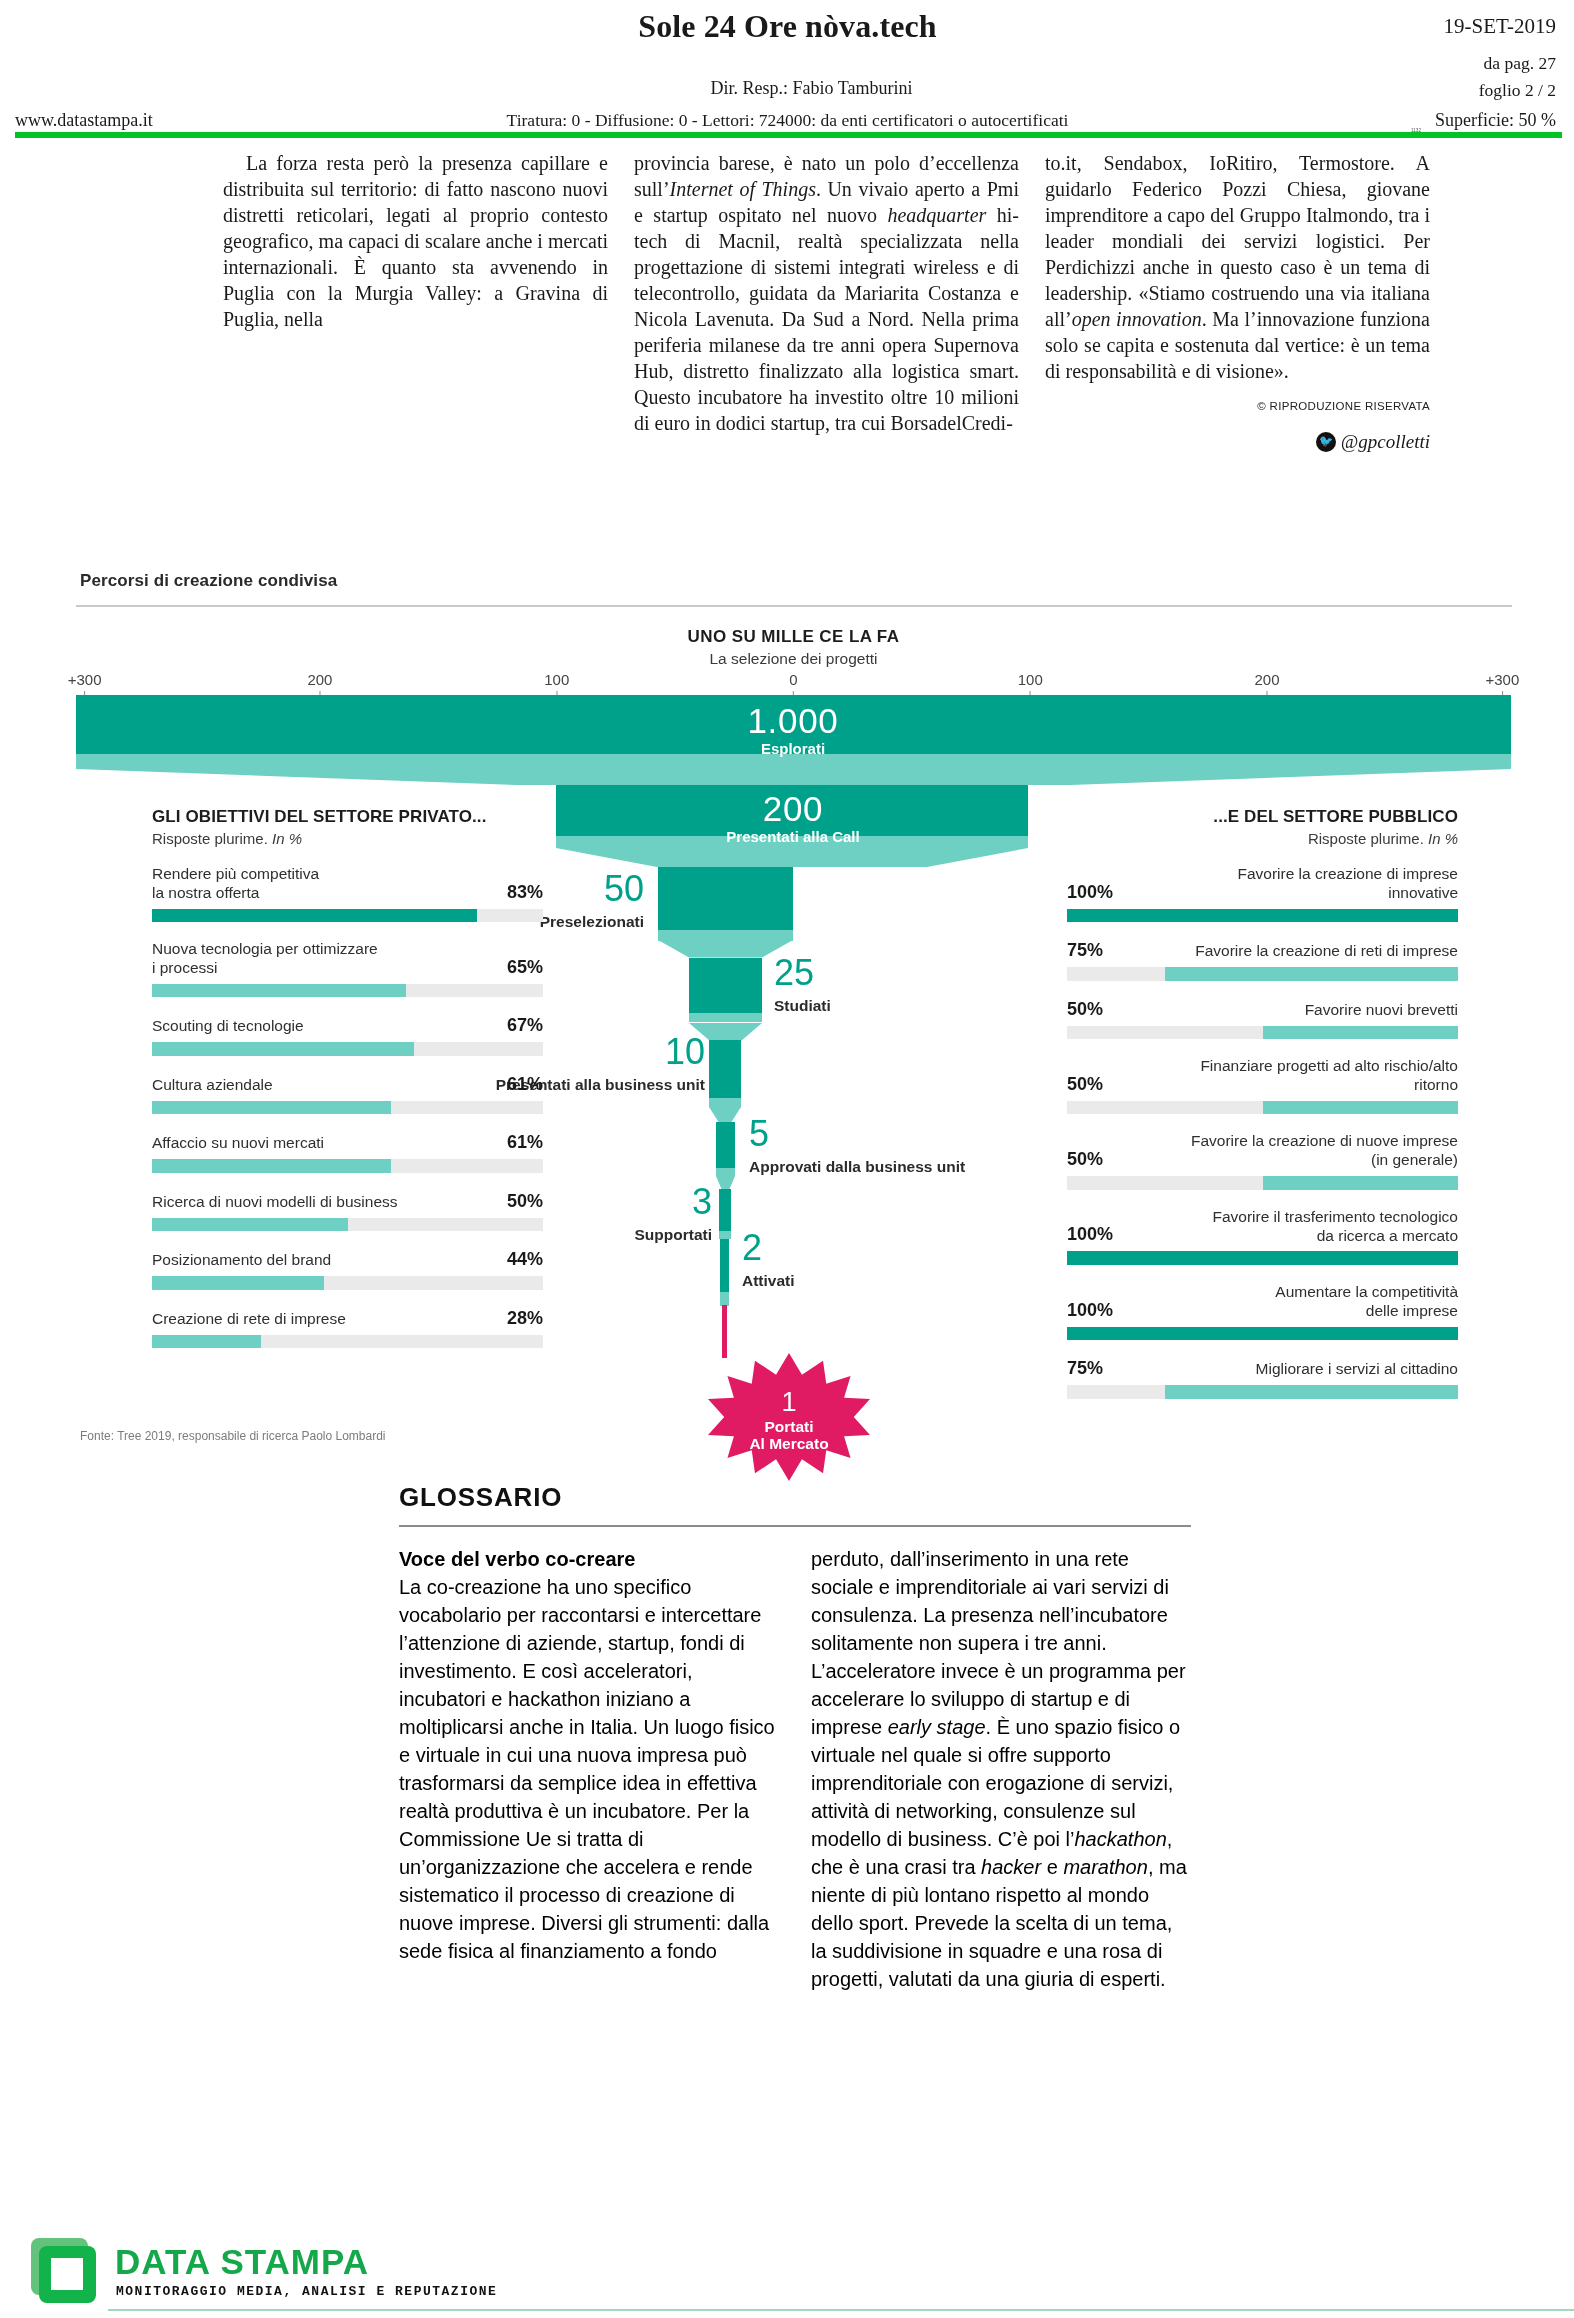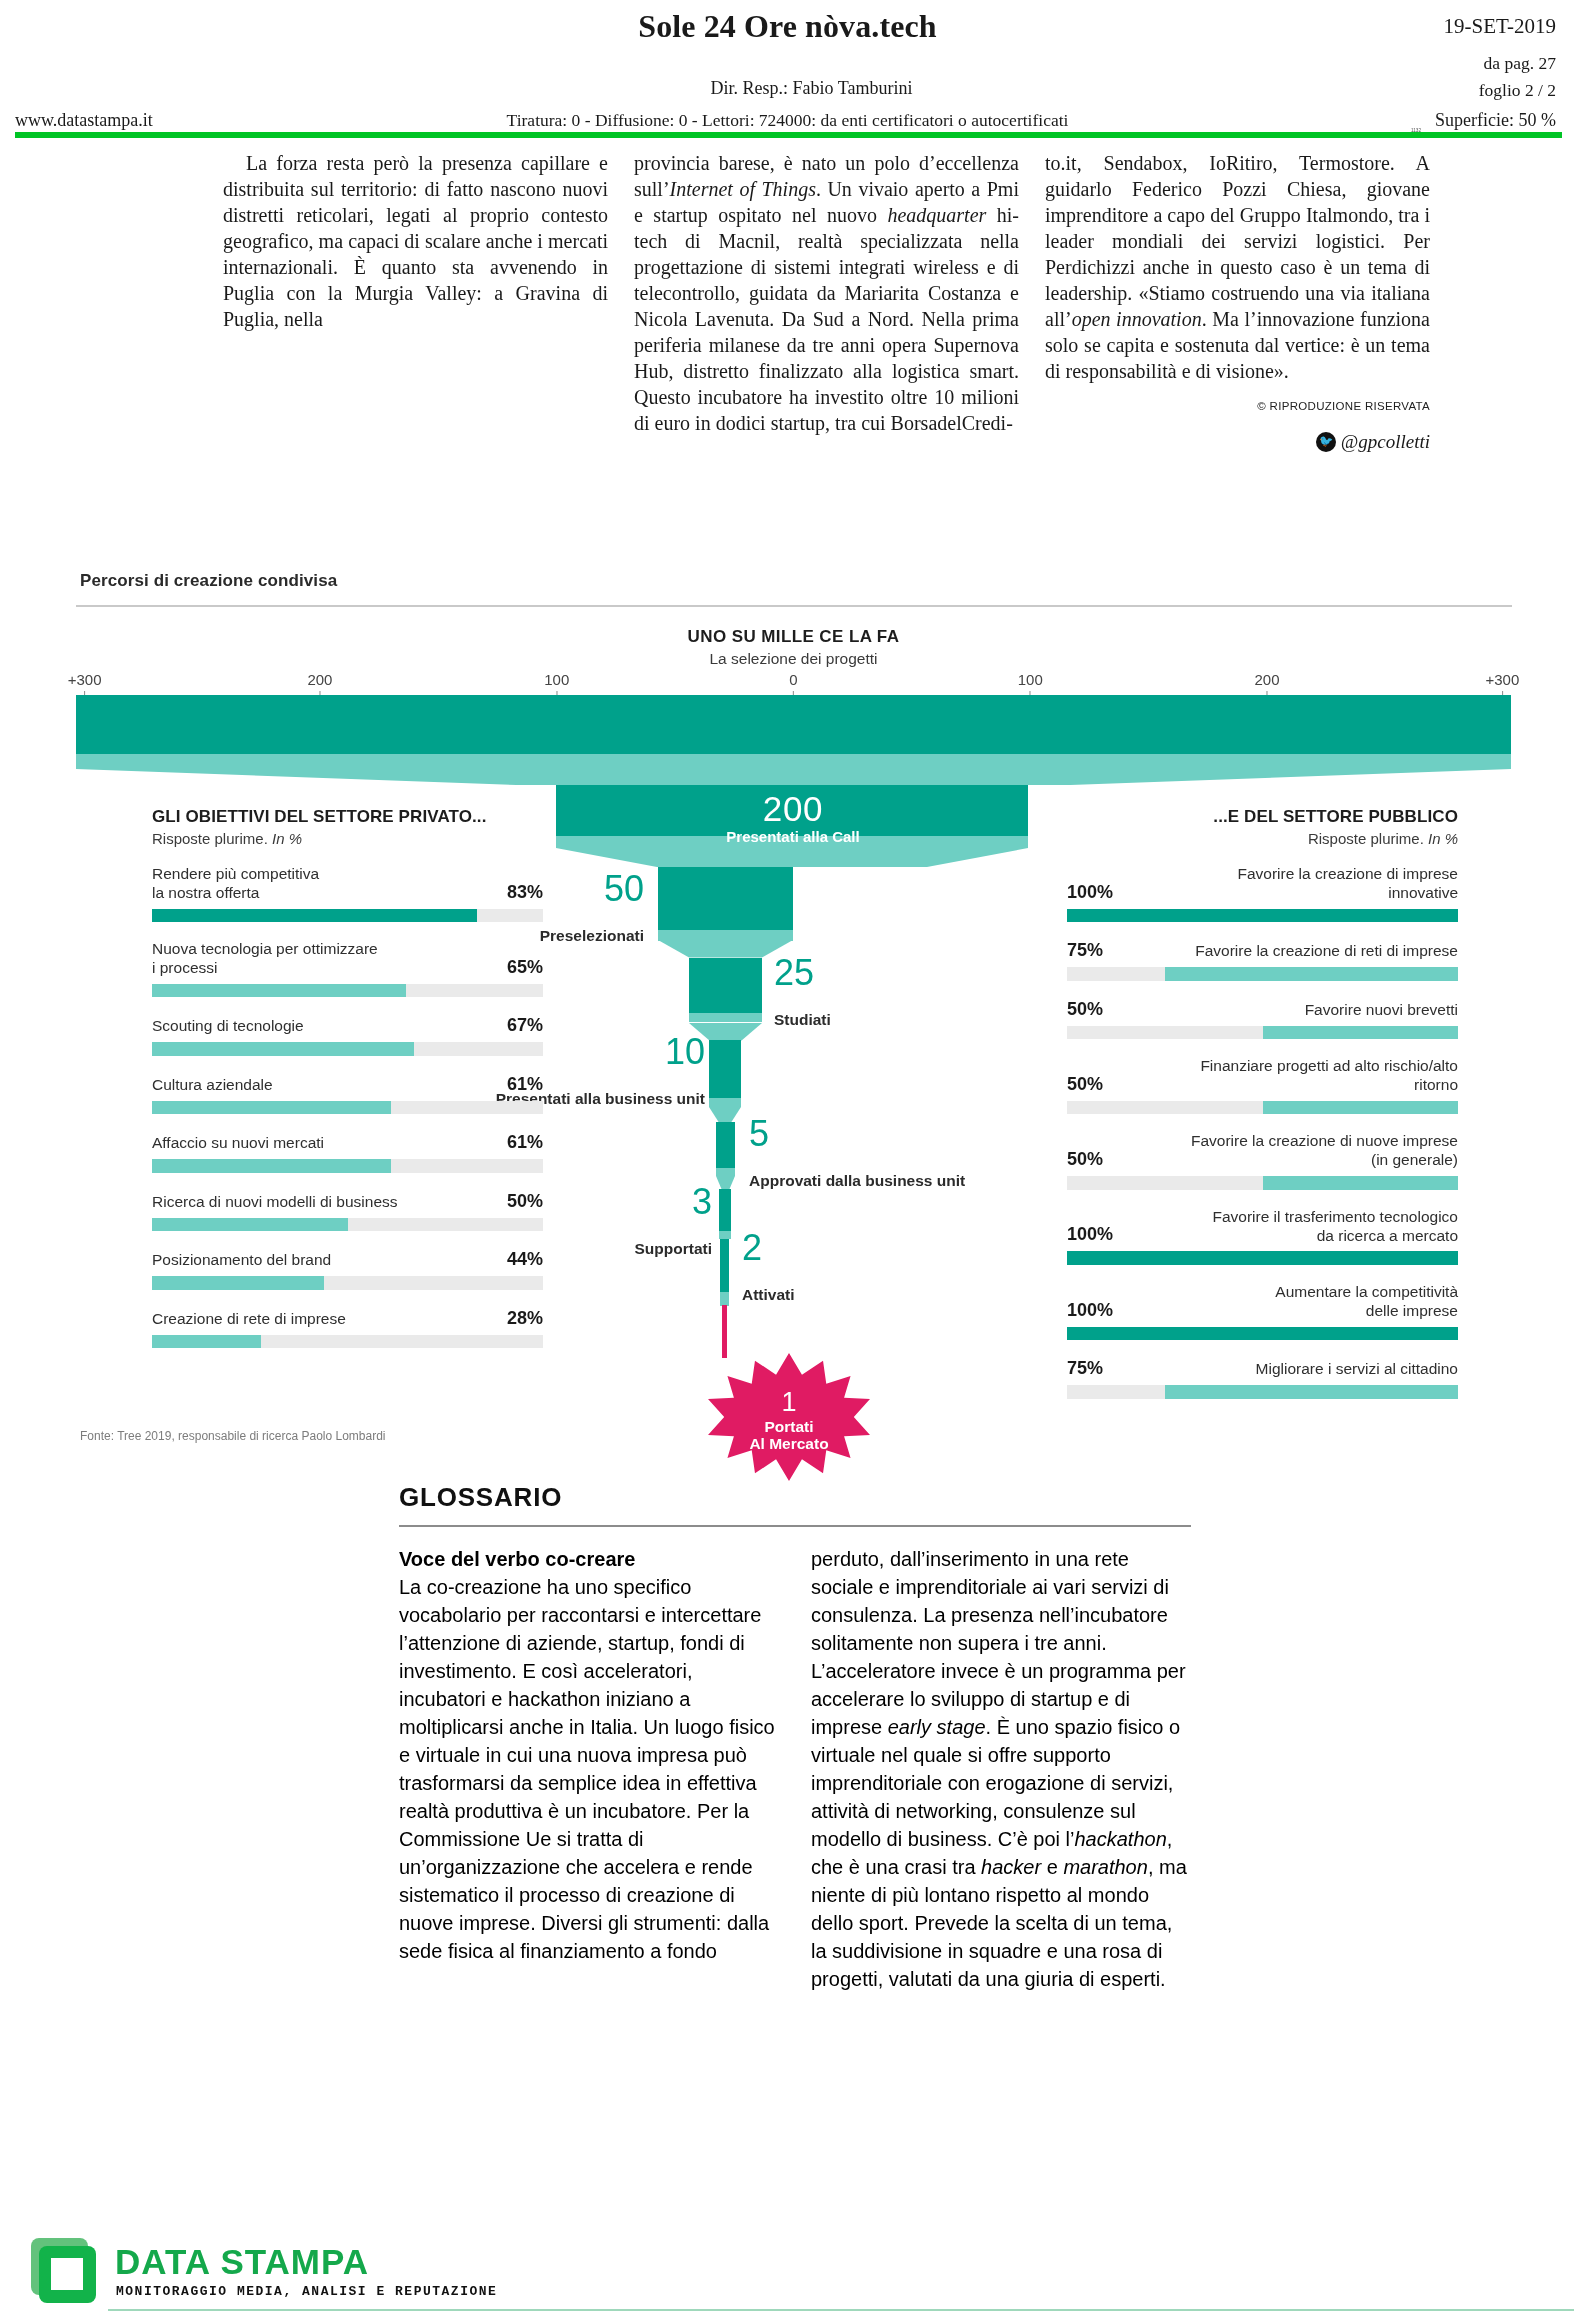--- a/index.html
+++ b/index.html
@@ -126,21 +126,21 @@
   .seg-trap { position: absolute; }
   .seg-label {
     position: absolute; text-align: center; color: #ffffff;
     line-height: 1;
   }
   .seg-num { font-size: 35px; font-weight: 300; letter-spacing: 0.7px; }
   .seg-cap { font-size: 15px; font-weight: bold; margin-top: 3.4px; }
 
   .outlab { position: absolute; line-height: 1.12; }
   .outlab .n { font-size: 36px; font-weight: 300; color: #00a18b; display: block; }
-  .outlab .c { font-size: 15.5px; font-weight: bold; color: #2b2b2b; display: block; margin-top: 18px; }
+  .outlab .c { font-size: 15.5px; font-weight: bold; color: #2b2b2b; display: block; margin-top: 4px; }
   .outlab.r { text-align: right; }
   .outlab.l { text-align: left; }
 
   .star-wrap { position: absolute; left: 708px; top: 658px; width: 162px; height: 128px; }
   .star {
     position: absolute; inset: 0;
     background: #e01b63;
     clip-path: polygon(50% 0%,58% 17%,71% 6%,73% 24%,88% 18%,84% 35%,100% 36%,90% 50%,
       100% 64%,84% 65%,88% 82%,73% 76%,71% 94%,58% 83%,50% 100%,42% 83%,29% 94%,
       27% 76%,12% 82%,16% 65%,0% 64%,10% 50%,0% 36%,16% 35%,12% 18%,27% 24%,29% 6%,42% 17%);
@@ -285,20 +285,24 @@
     <div class="tick" style="left:99.4%">
         <span>+300</span>
         <i></i>
       </div>
   </div>
 
   <div class="funnel">
 
     <div class="seg" style="left:76px; top:0; width:1435px; height:59px;"></div>
     <div class="seg-light" style="left:76px; top:59px; width:1435px; height:15px;"></div>
+    <div class="seg-label" style="left:615px; top:8px; width:356px;">
+      <div class="seg-num">1.000</div>
+      <div class="seg-cap">Esplorati</div>
+    </div>
 
     <div class="seg-trap" style="left:76px; top:74px; width:1435px; height:16px; background:#6ecfc3;
          clip-path: polygon(0 0, 100% 0, 69.3% 100%, 30.7% 100%);"></div>
 
     <div class="seg" style="left:556px; top:90px; width:472px; height:51px;"></div>
     <div class="seg-light" style="left:556px; top:141px; width:472px; height:12px;"></div>
     <div class="seg-label" style="left:615px; top:96px; width:356px;">
       <div class="seg-num">200</div>
       <div class="seg-cap">Presentati alla Call</div>
     </div>

